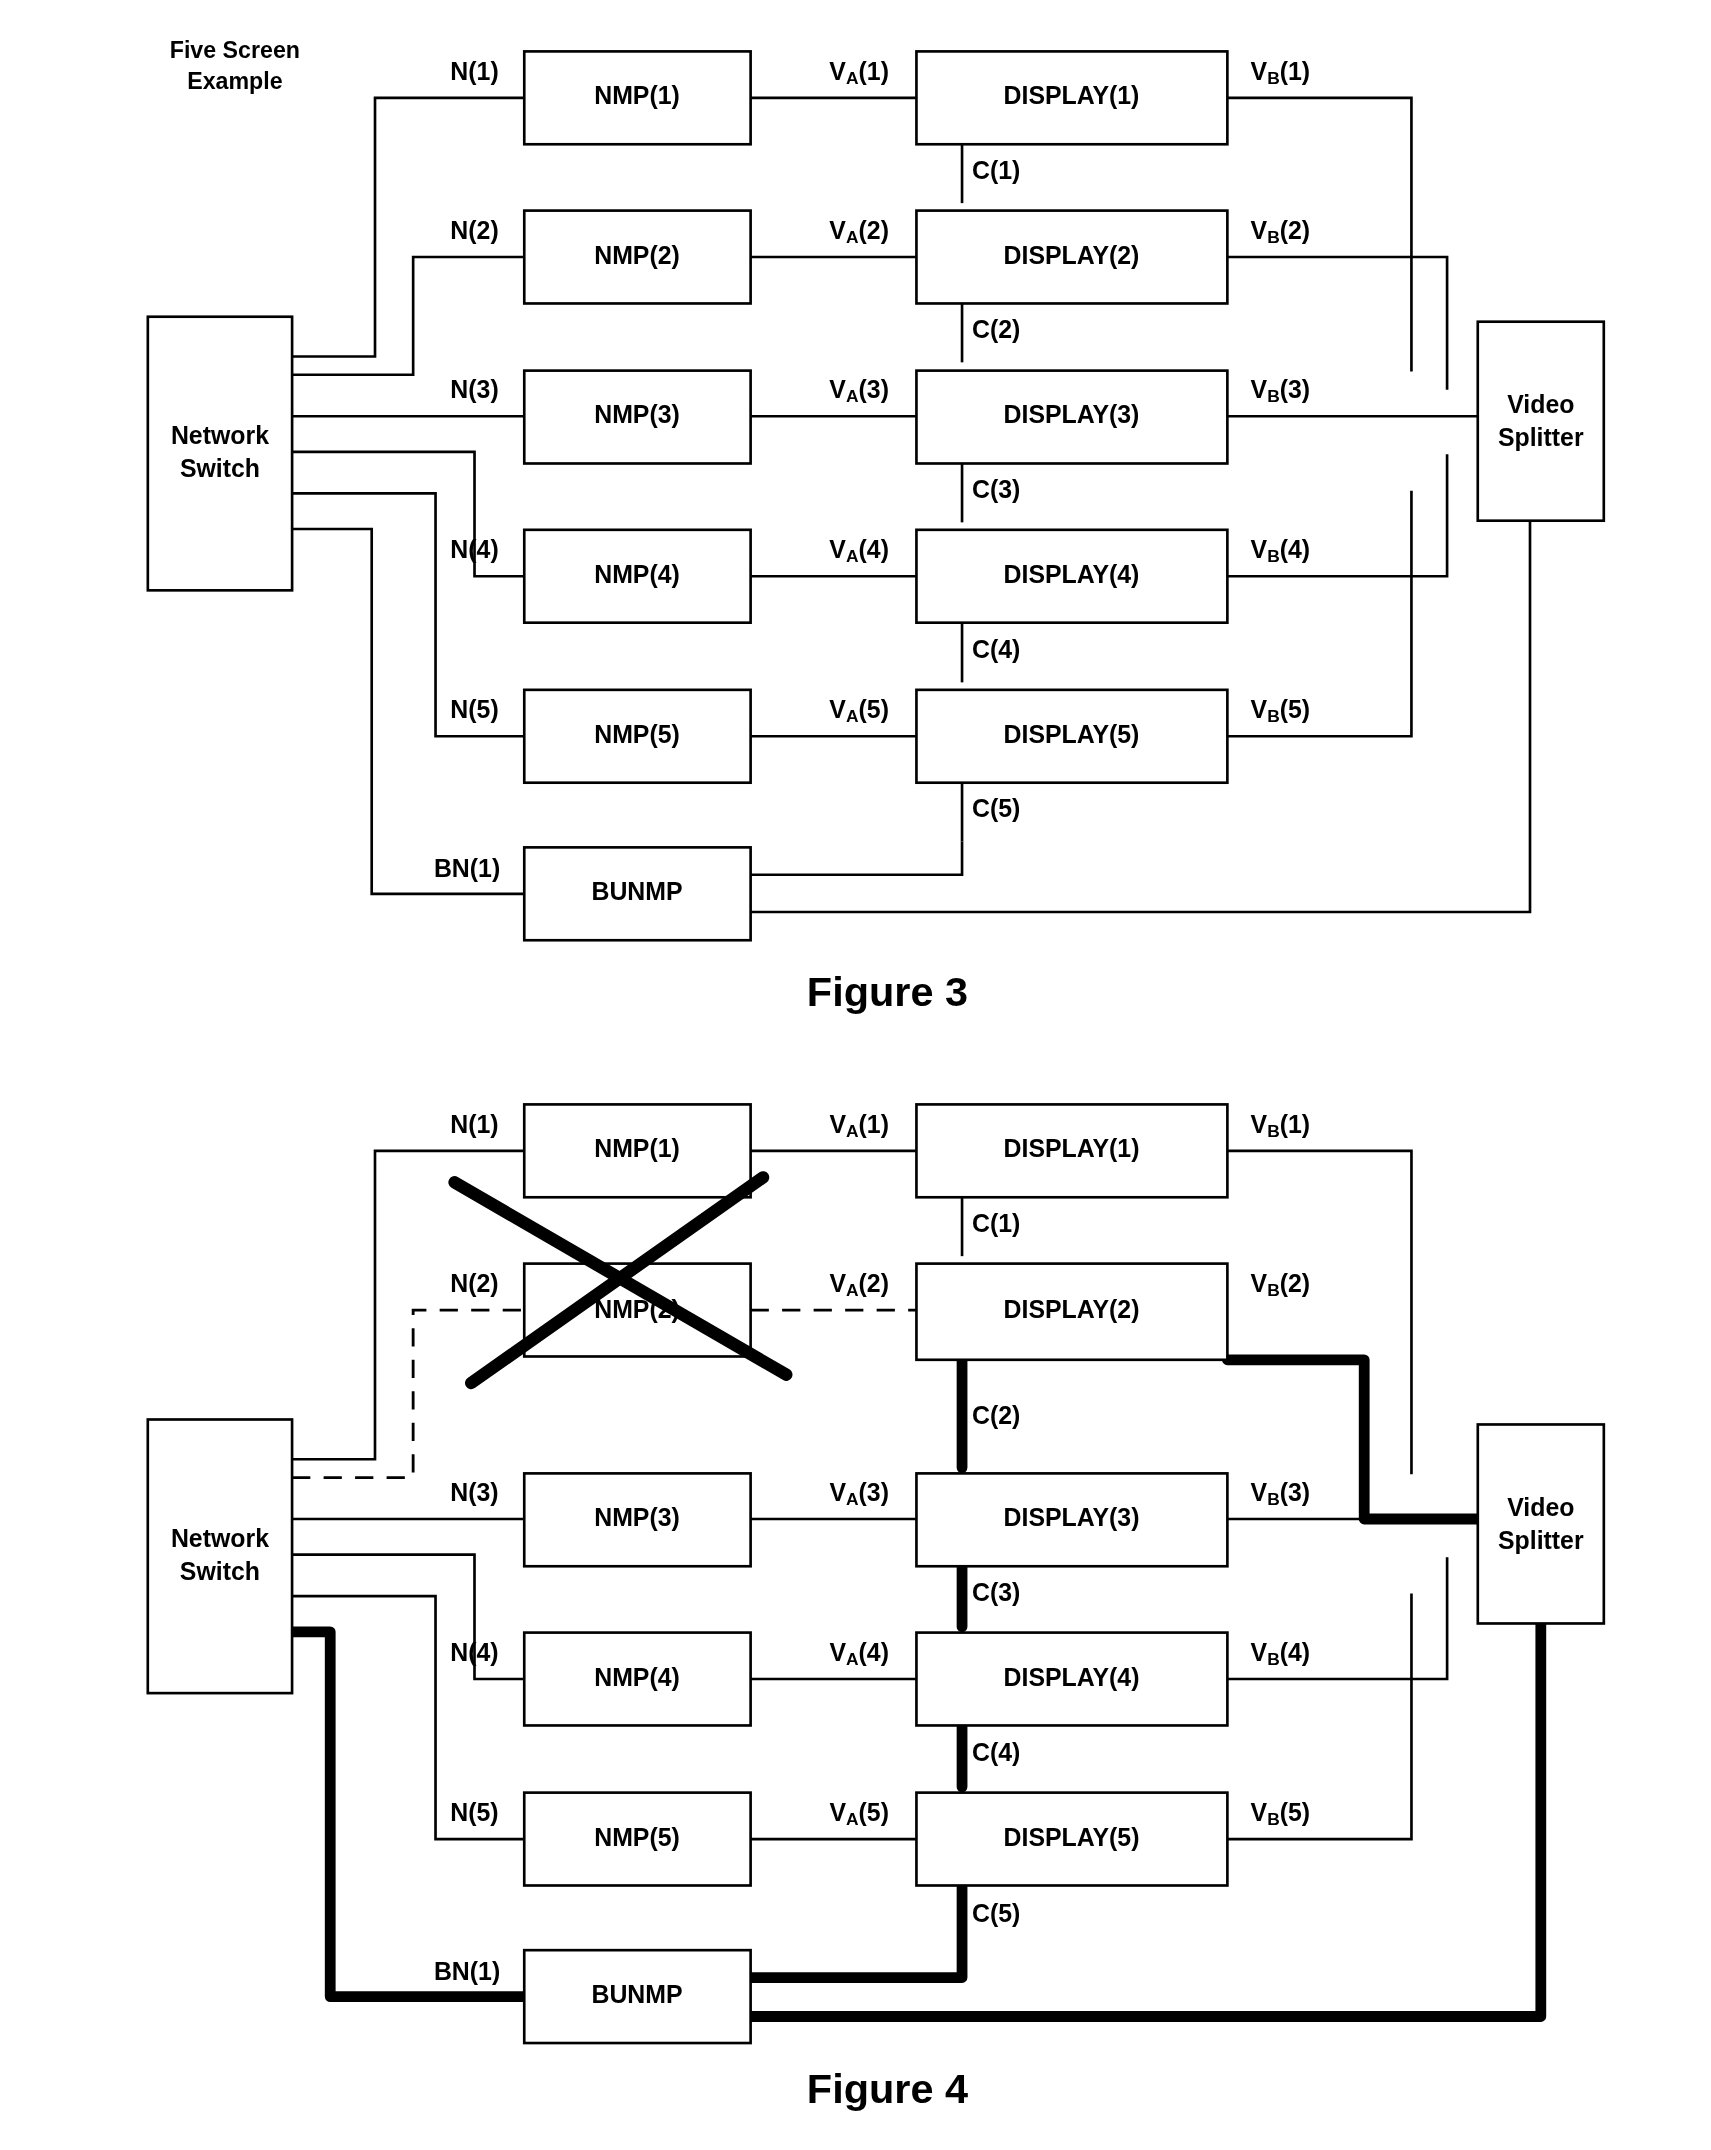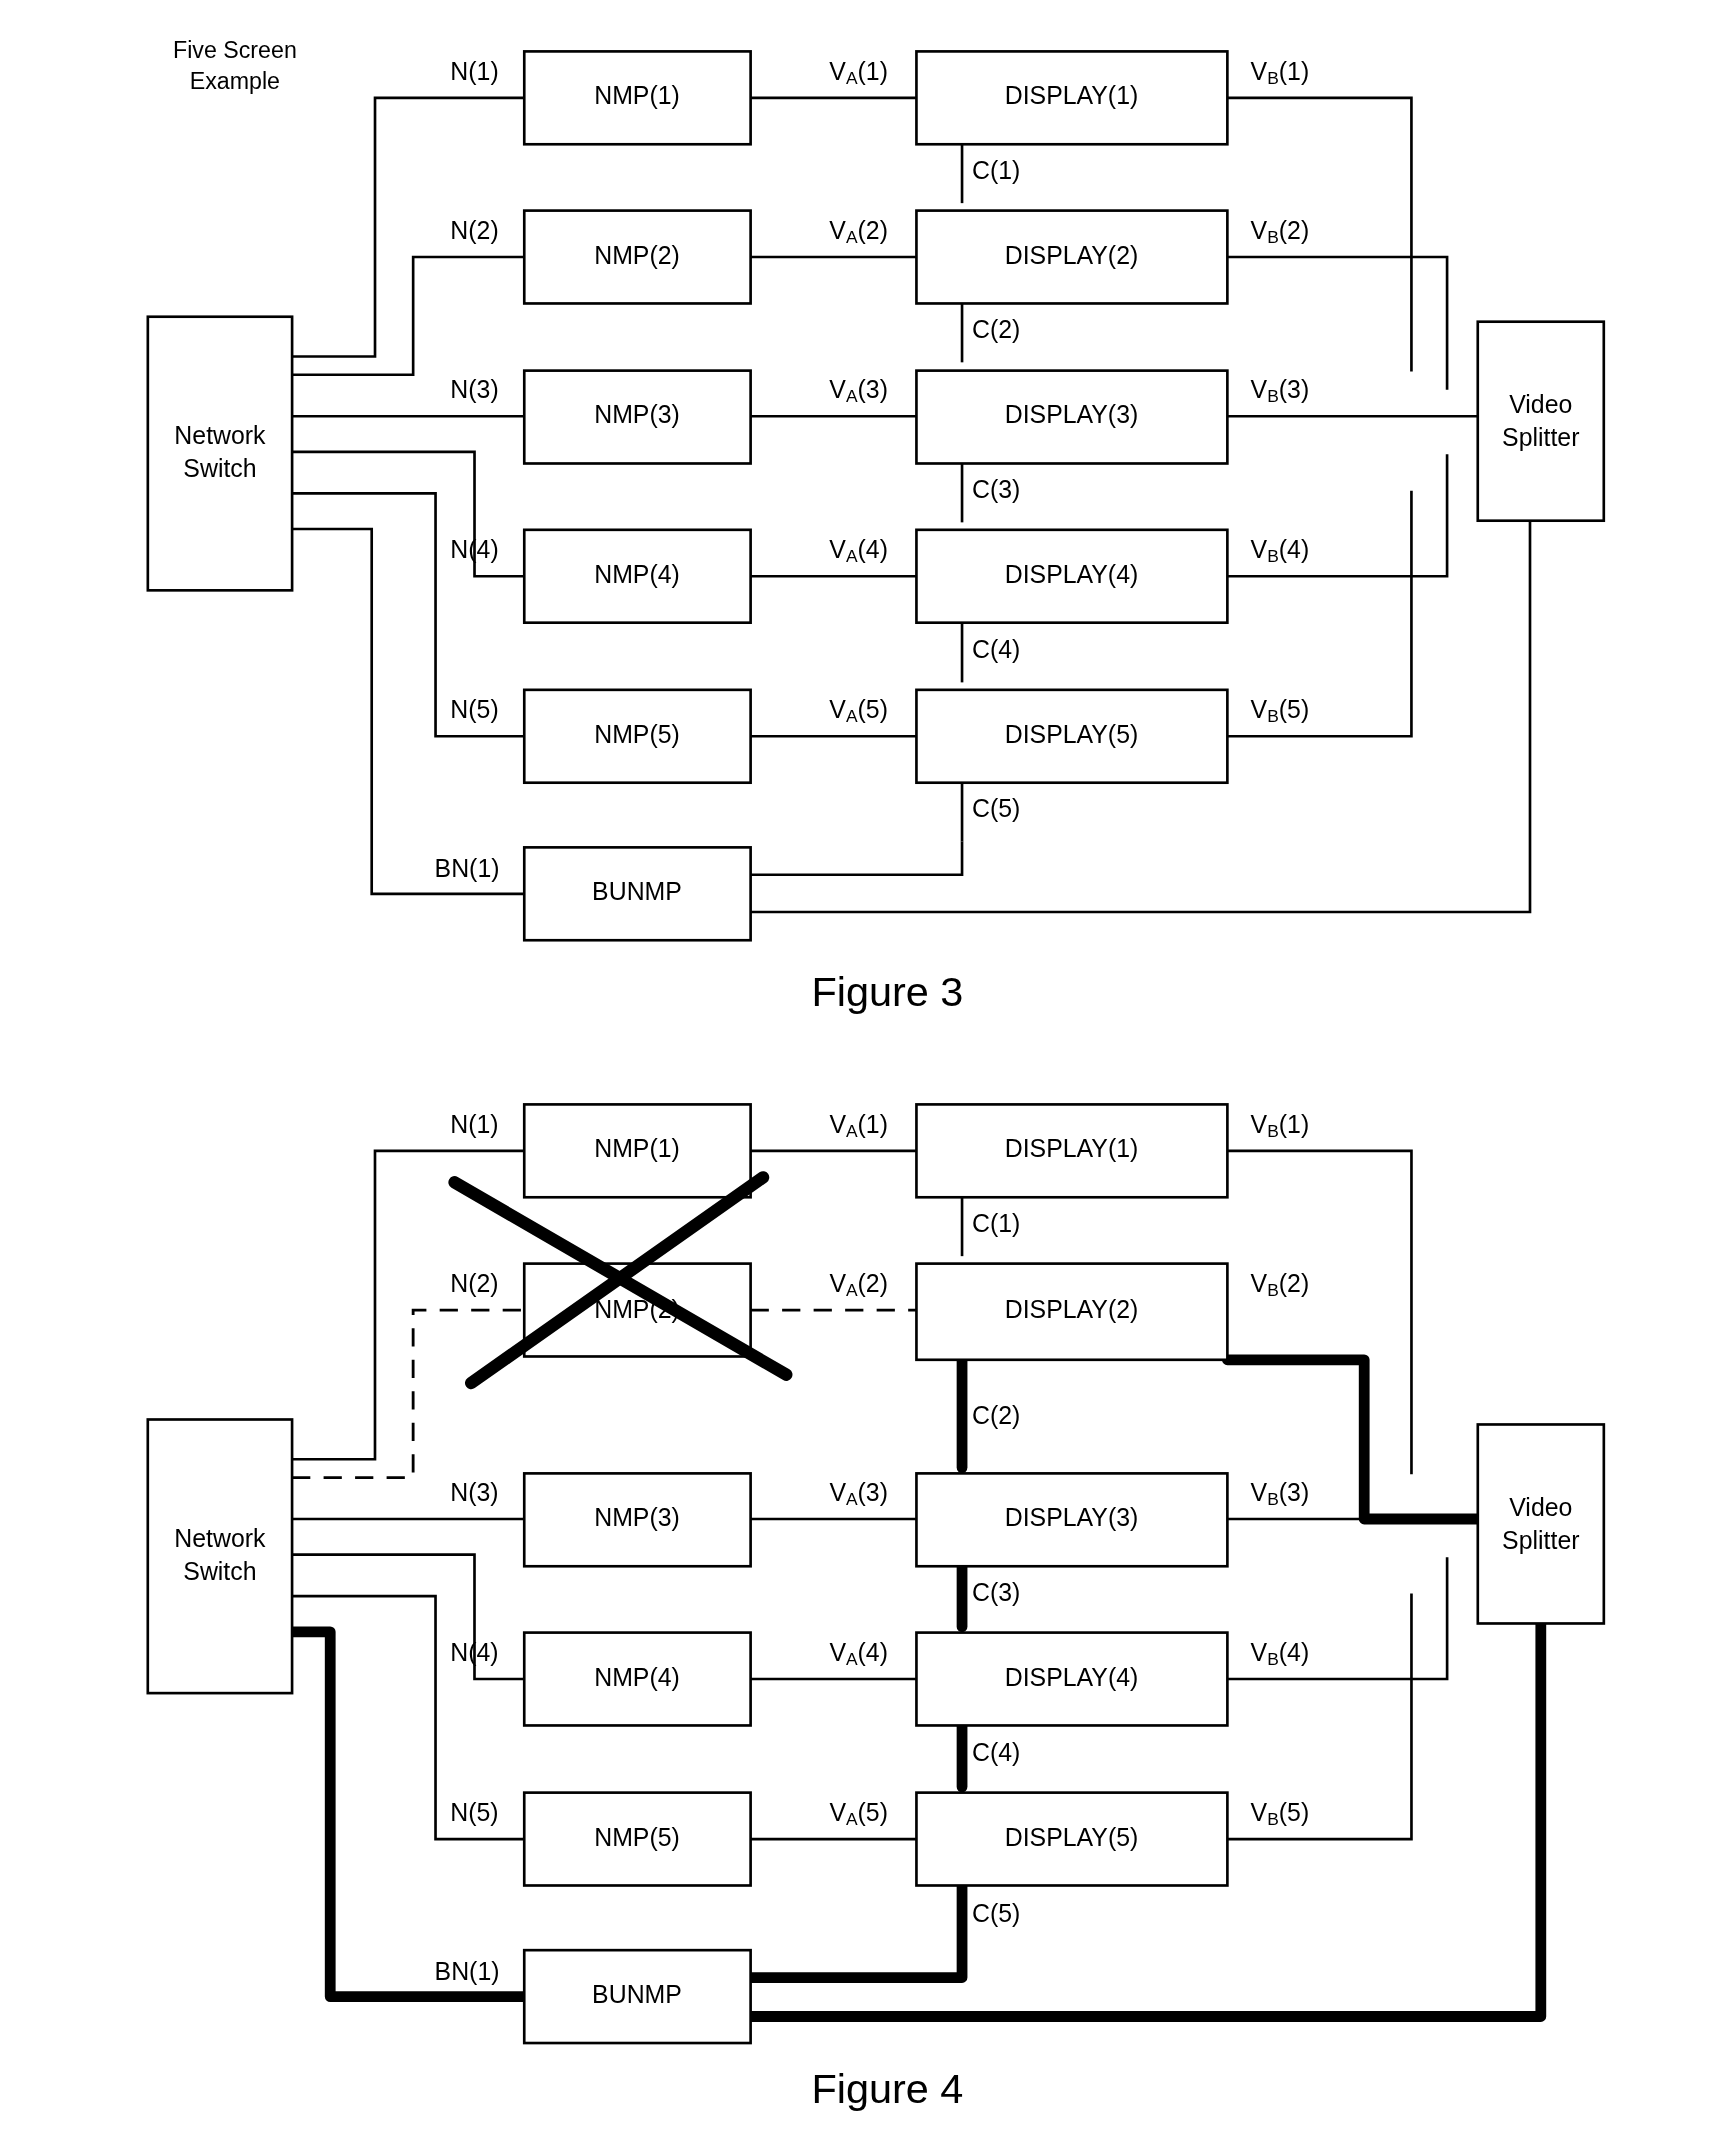--- a/index.html
+++ b/index.html
@@ -1,17 +1,17 @@
 <!DOCTYPE html>
 <html style="font-size:13.3px"><head>
 <meta charset="utf-8">
 <style>
   html,body{margin:0;padding:0;background:#ffffff;}
   body{width:1711px;height:2151px;font-family:"Liberation Sans",sans-serif;color:#000;}
-  #root{position:relative;width:1711px;height:2151px;overflow:hidden;}
+  #root{position:relative;width:1711px;height:2151px;overflow:hidden;font-weight:bold;}
   svg{display:block;}
   .blk{fill:#ffffff;stroke:#000000;stroke-width:3.2;}
   .wire{fill:none;stroke:#000000;stroke-width:3.2;stroke-linecap:butt;stroke-linejoin:miter;}
   .wire-dash{fill:none;stroke:#000000;stroke-width:3.4;stroke-dasharray:22 16;}
   .wire-bold{fill:none;stroke:#000000;stroke-width:13;stroke-linecap:round;stroke-linejoin:round;}
   .xmark{fill:none;stroke:#000000;stroke-width:15;stroke-linecap:round;}
   text{font-family:"Liberation Sans",sans-serif;fill:#000;}
   .t-box{font-size:30px;text-anchor:middle;dominant-baseline:middle;}
   .t-wire{font-size:30px;text-anchor:middle;dominant-baseline:middle;}
   .t-wire-l{font-size:30px;text-anchor:start;dominant-baseline:middle;}

